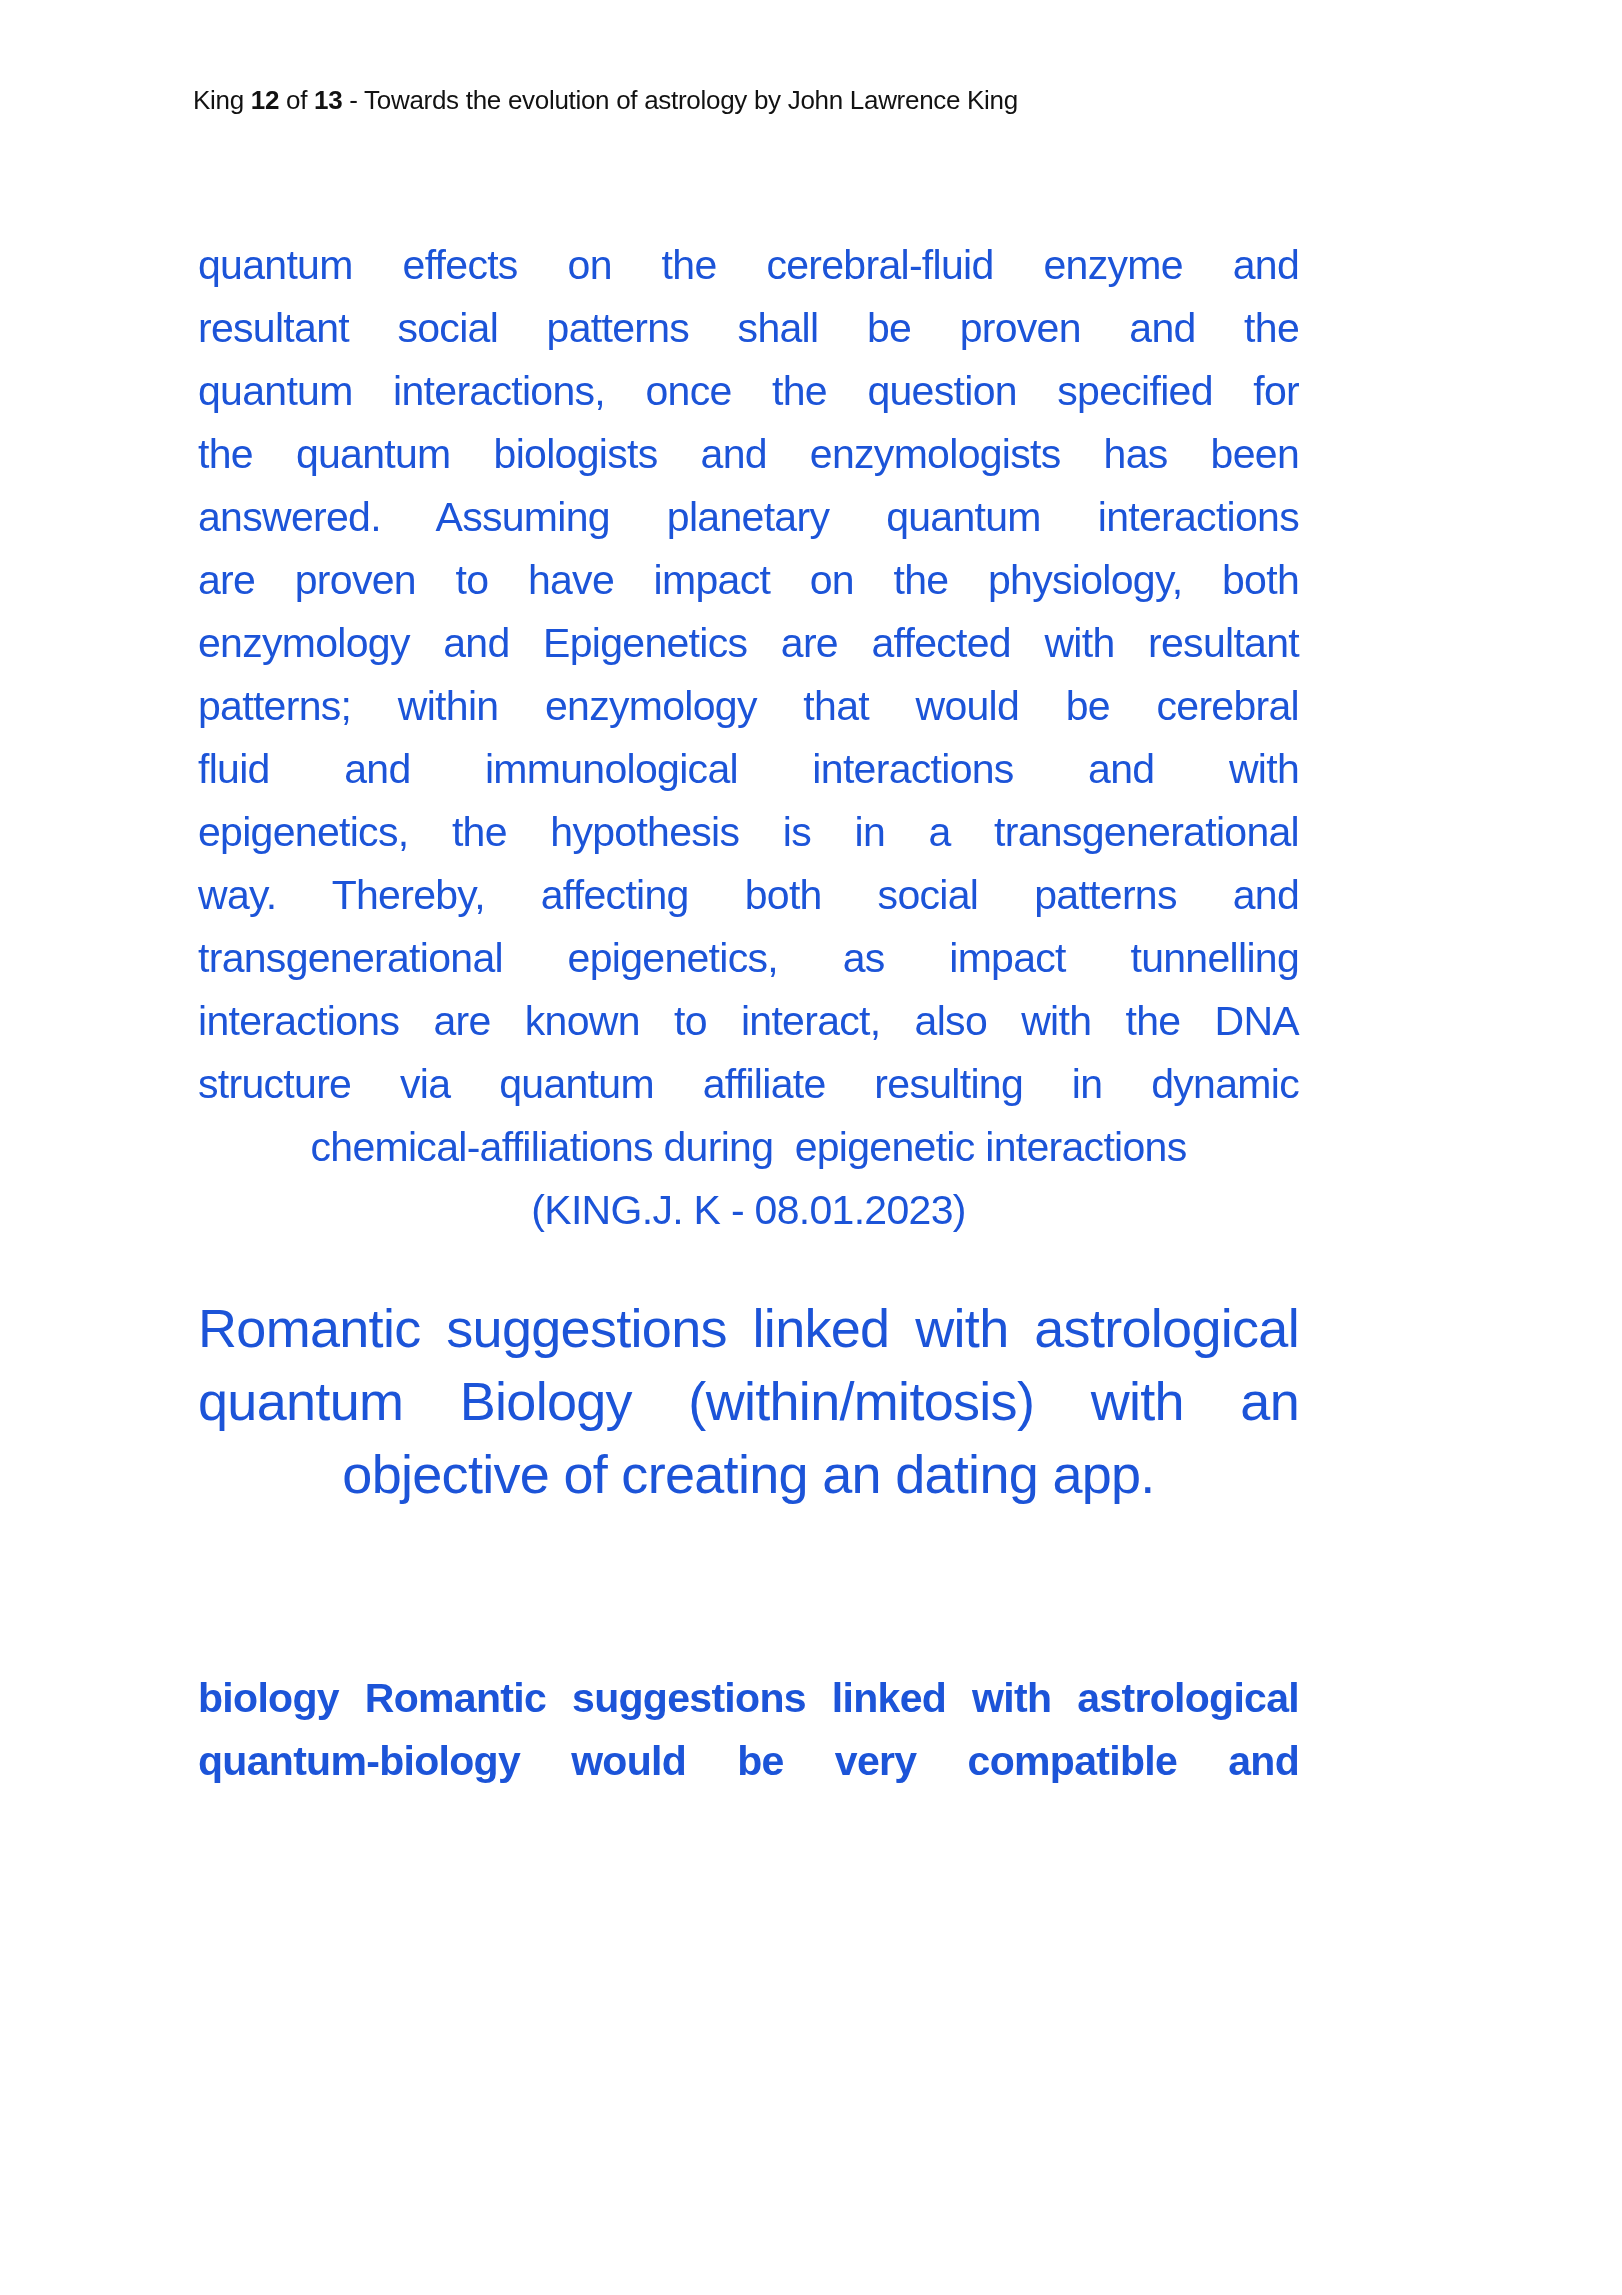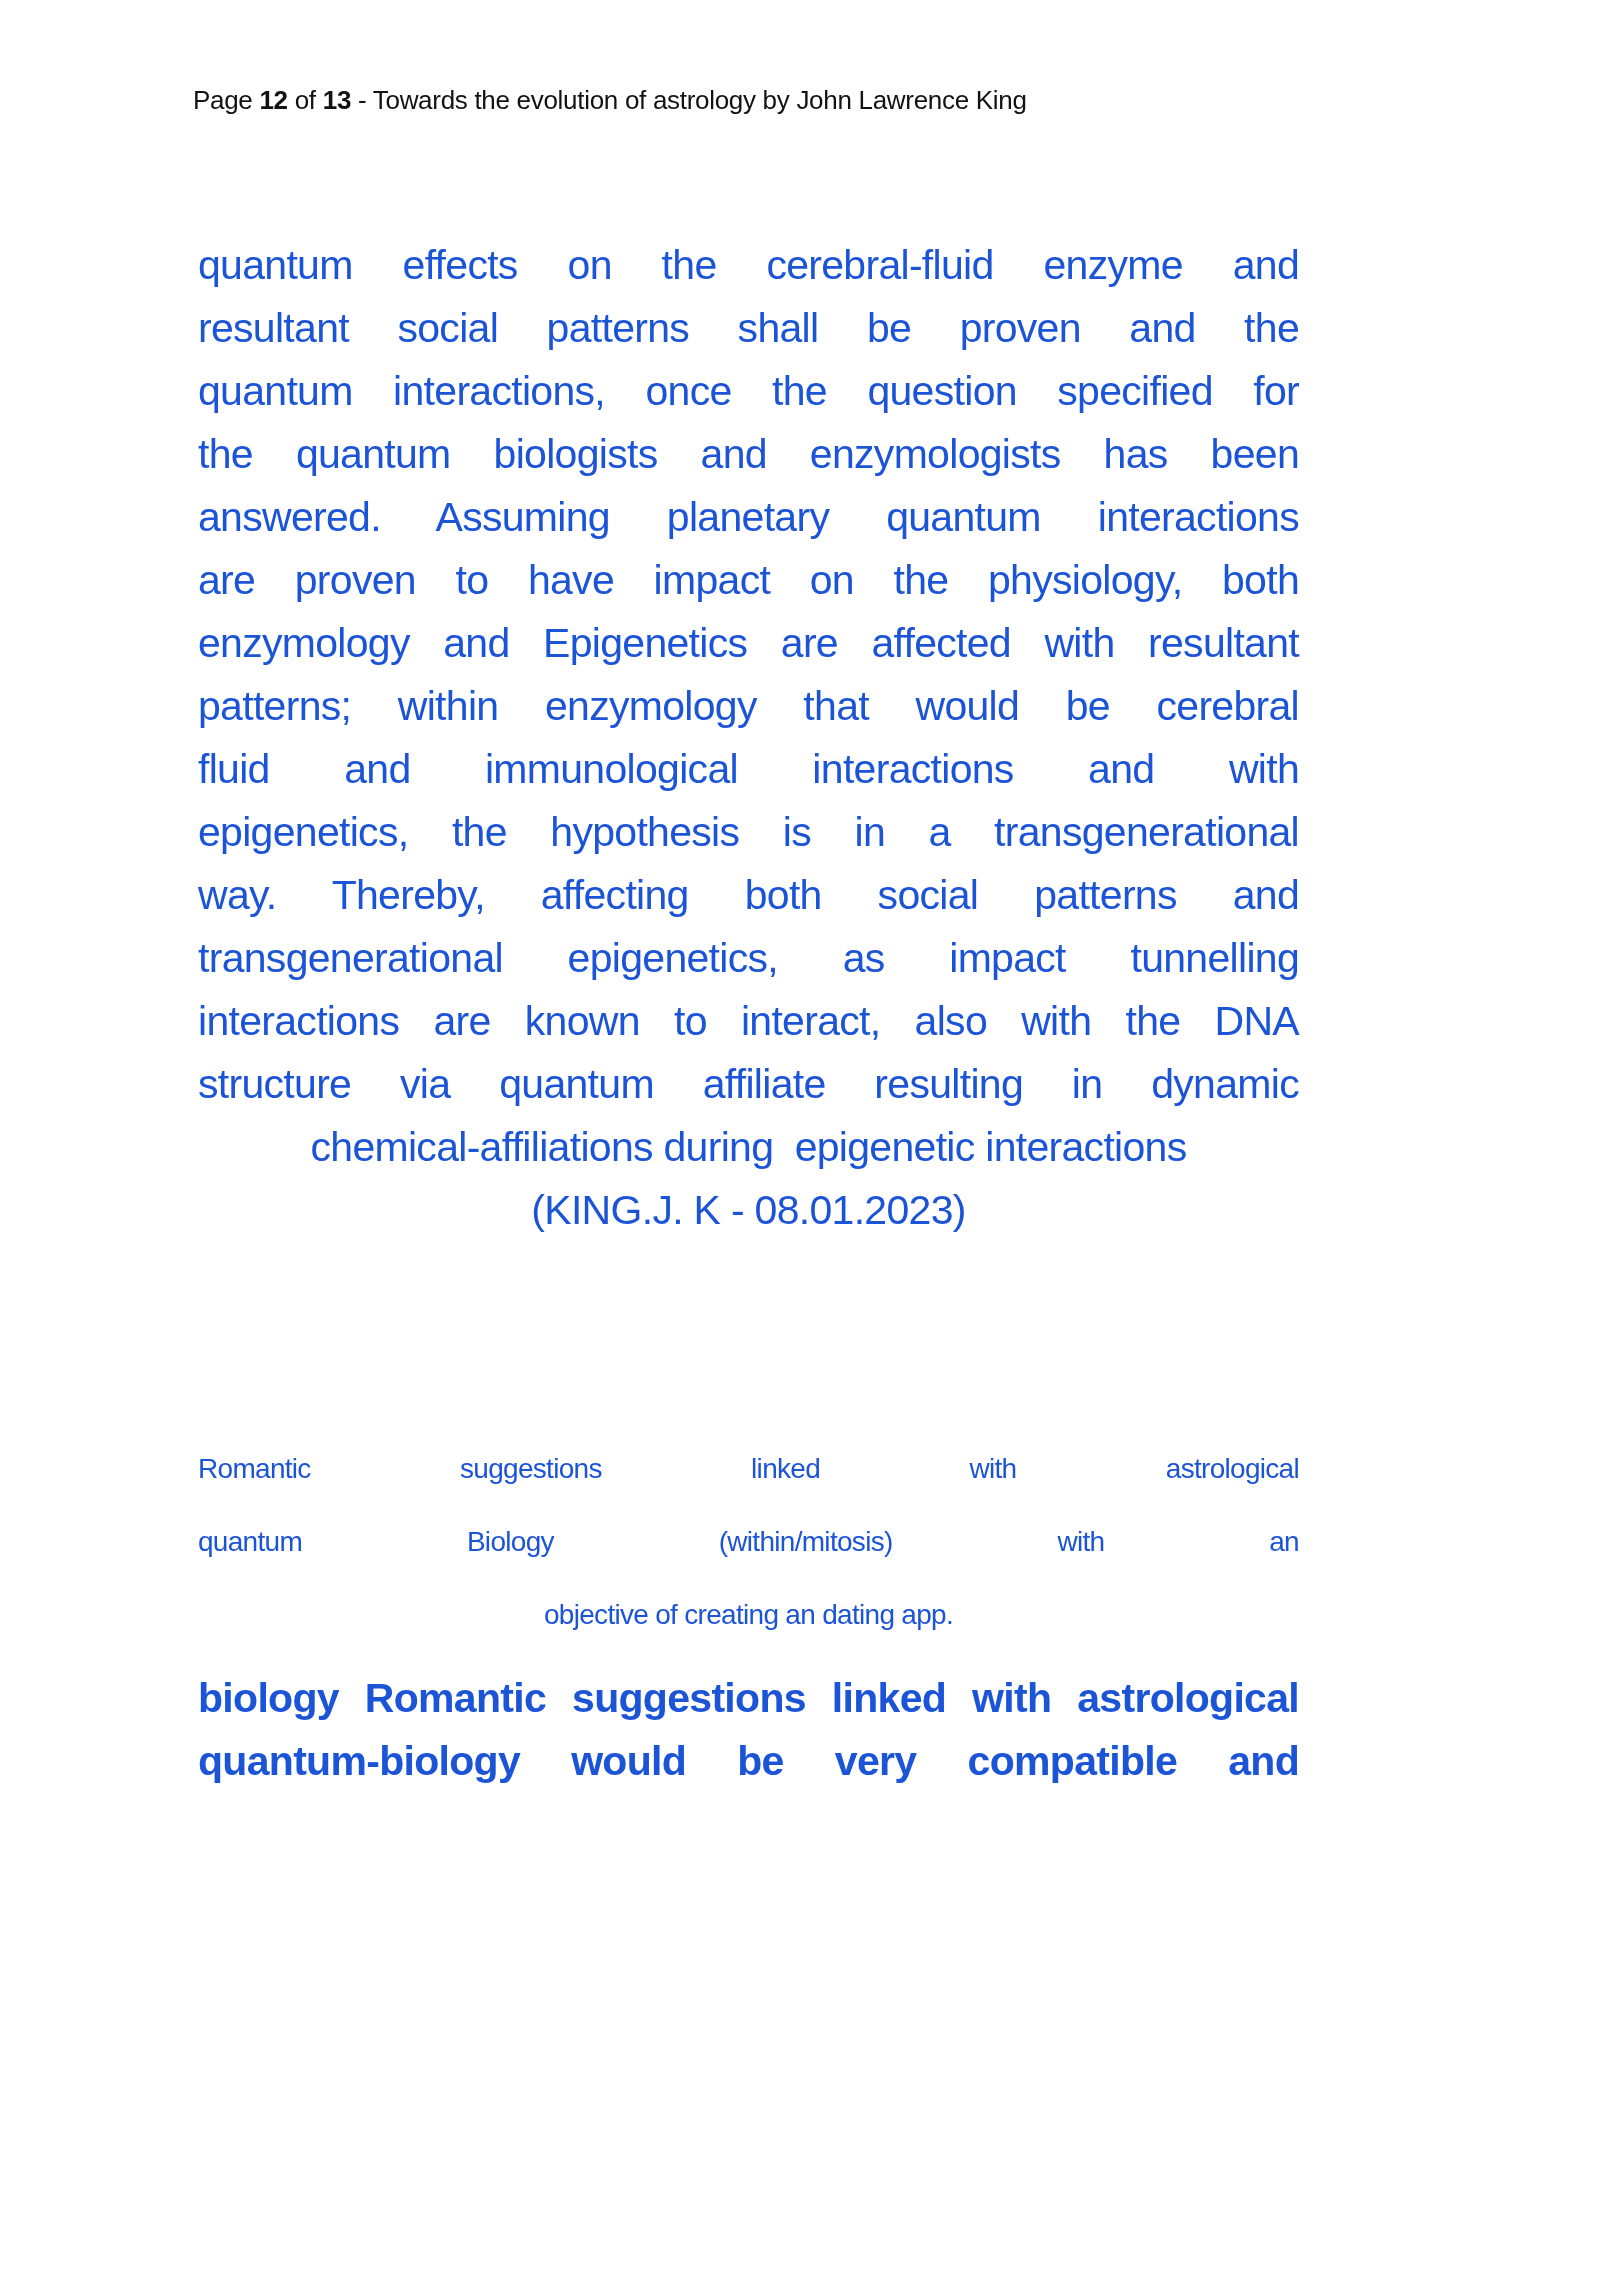--- a/index.html
+++ b/index.html
@@ -32,41 +32,41 @@
     width: 1101px;
     color: var(--text_blue, #1C54D8);
   }
   .body-text {
     font-size: 41px;
     line-height: 63px;
     letter-spacing: -0.7px;
   }
   #para1 { top: 234px; }
   #heading {
-    top: 1432px;
-    font-size: 28px;
+    top: 1292px;
+    font-size: 54px;
     line-height: 73px;
     letter-spacing: -0.7px;
   }
   #para2 { top: 1667px; font-weight: bold; }
   .j {
     text-align: justify;
     text-align-last: justify;
   }
   .l {
     text-align: center;
     white-space: pre-wrap;
   }
 </style>
 </head>
 <body>
 
 <div class="page">
 
-  <div class="doc-header"><span>Page </span><b>12</b><span> of </span><b>13</b><span> - Towards the evolution of astrology by John Lawrence King</span></div>
+  <div class="doc-header"><span>King </span><b>12</b><span> of </span><b>13</b><span> - Towards the evolution of astrology by John Lawrence King</span></div>
 
   <div class="textcol body-text" id="para1">
     <div class="j">quantum effects on the cerebral-fluid enzyme and</div>
     <div class="j">resultant social patterns shall be proven and the</div>
     <div class="j">quantum interactions, once the question specified for</div>
     <div class="j">the quantum biologists and enzymologists has been</div>
     <div class="j">answered. Assuming planetary quantum interactions</div>
     <div class="j">are proven to have impact on the physiology, both</div>
     <div class="j">enzymology and Epigenetics are affected with resultant</div>
     <div class="j">patterns; within enzymology that would be cerebral</div>

